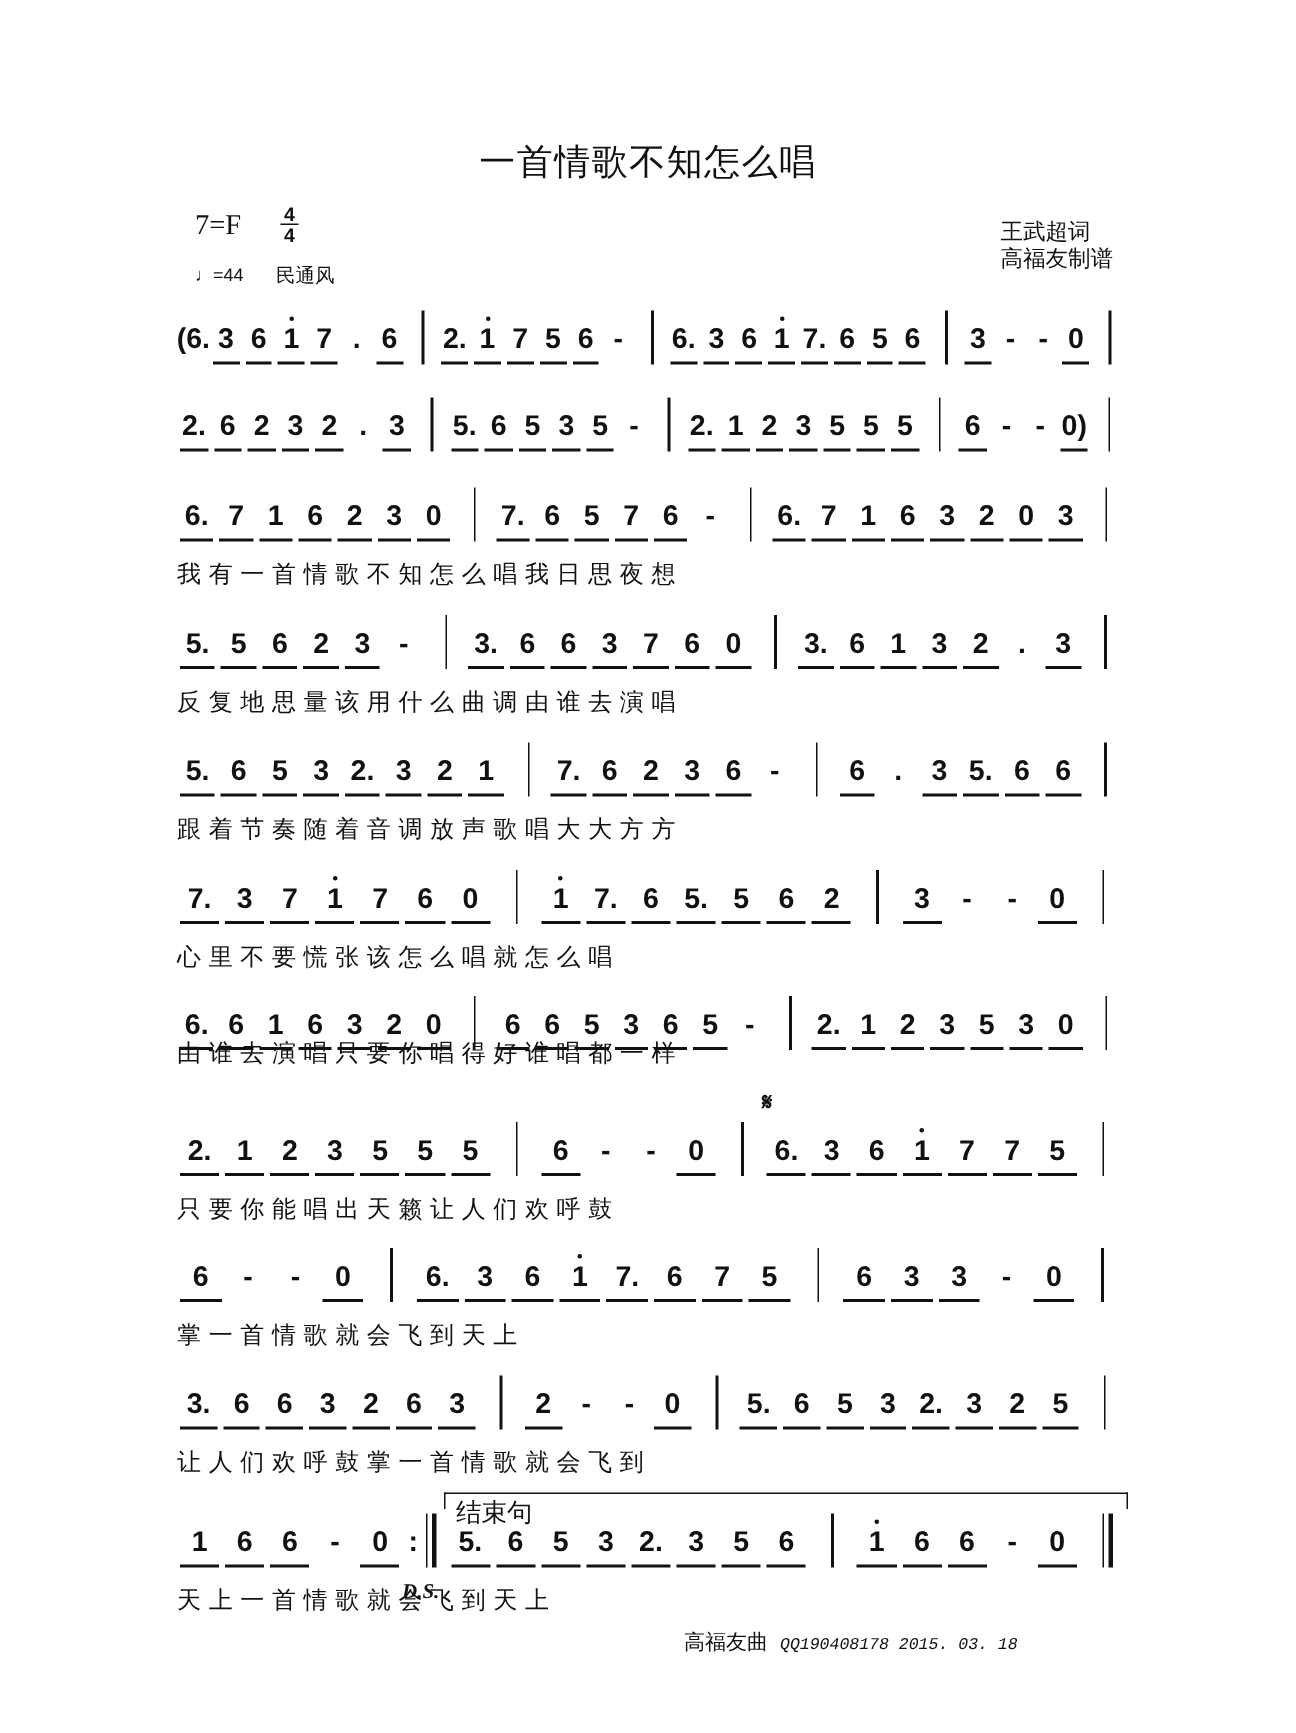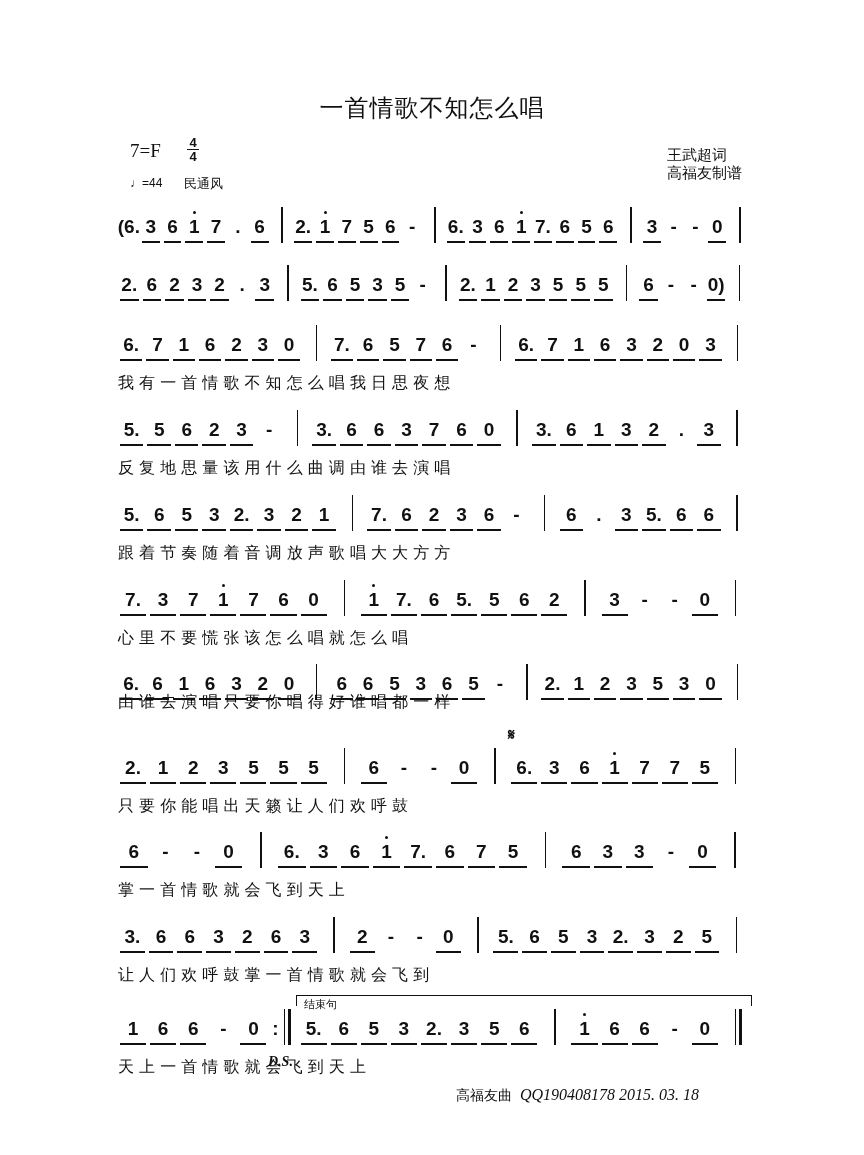--- a/index.html
+++ b/index.html
@@ -10,23 +10,23 @@
   .tempo{position:absolute;top:176px;left:130px;font-size:12px;}
   .style{position:absolute;top:175px;left:184px;font-size:13px;}
   .credits{position:absolute;top:146px;right:122px;font-size:15px;line-height:18px;text-align:left;}
   .row{position:absolute;left:0;width:864px;height:40px;}
   .tok{position:absolute;top:0;font-weight:bold;font-size:19px;line-height:24px;transform:translateX(-50%);white-space:nowrap;}
   .bar{position:absolute;top:-8px;width:1.5px;height:36px;background:#111;}
   .ul{position:absolute;height:1.5px;background:#111;}
   .dot{position:absolute;width:3px;height:3px;border-radius:50%;background:#111;}
   .lyric{position:absolute;font-family:"DejaVu Serif",serif;font-size:16px;letter-spacing:0;white-space:nowrap;}
   .footer{position:absolute;top:1086px;left:456px;font-size:14px;font-family:"DejaVu Serif",serif;}
-  .footer i{font-family:Liberation Serif, serif;font-size:16px;margin-left:8px;}
+  .footer i{font-family:Liberation Mono, monospace;font-size:11px;margin-left:8px;}
   .bracket{position:absolute;left:296px;top:995px;width:454px;height:10px;border-top:1px solid #111;border-left:1px solid #111;border-right:1px solid #111;}
-  .endlabel{position:absolute;left:304px;top:997px;font-size:11px;}
+  .endlabel{position:absolute;left:304px;top:997px;font-size:17px;}
   .ds{position:absolute;left:268px;top:1054px;font-family:"Liberation Serif",serif;font-style:italic;font-weight:bold;font-size:14px;}
   .segno{position:absolute;left:508px;top:726px;font-family:"Liberation Serif",serif;font-size:16px;font-weight:bold;}
 </style>
 </head>
 <body>
 
 <div class="title">一首情歌不知怎么唱</div>
 <div class="key">7=F</div>
 <div class="timesig">
   <div>4</div>

